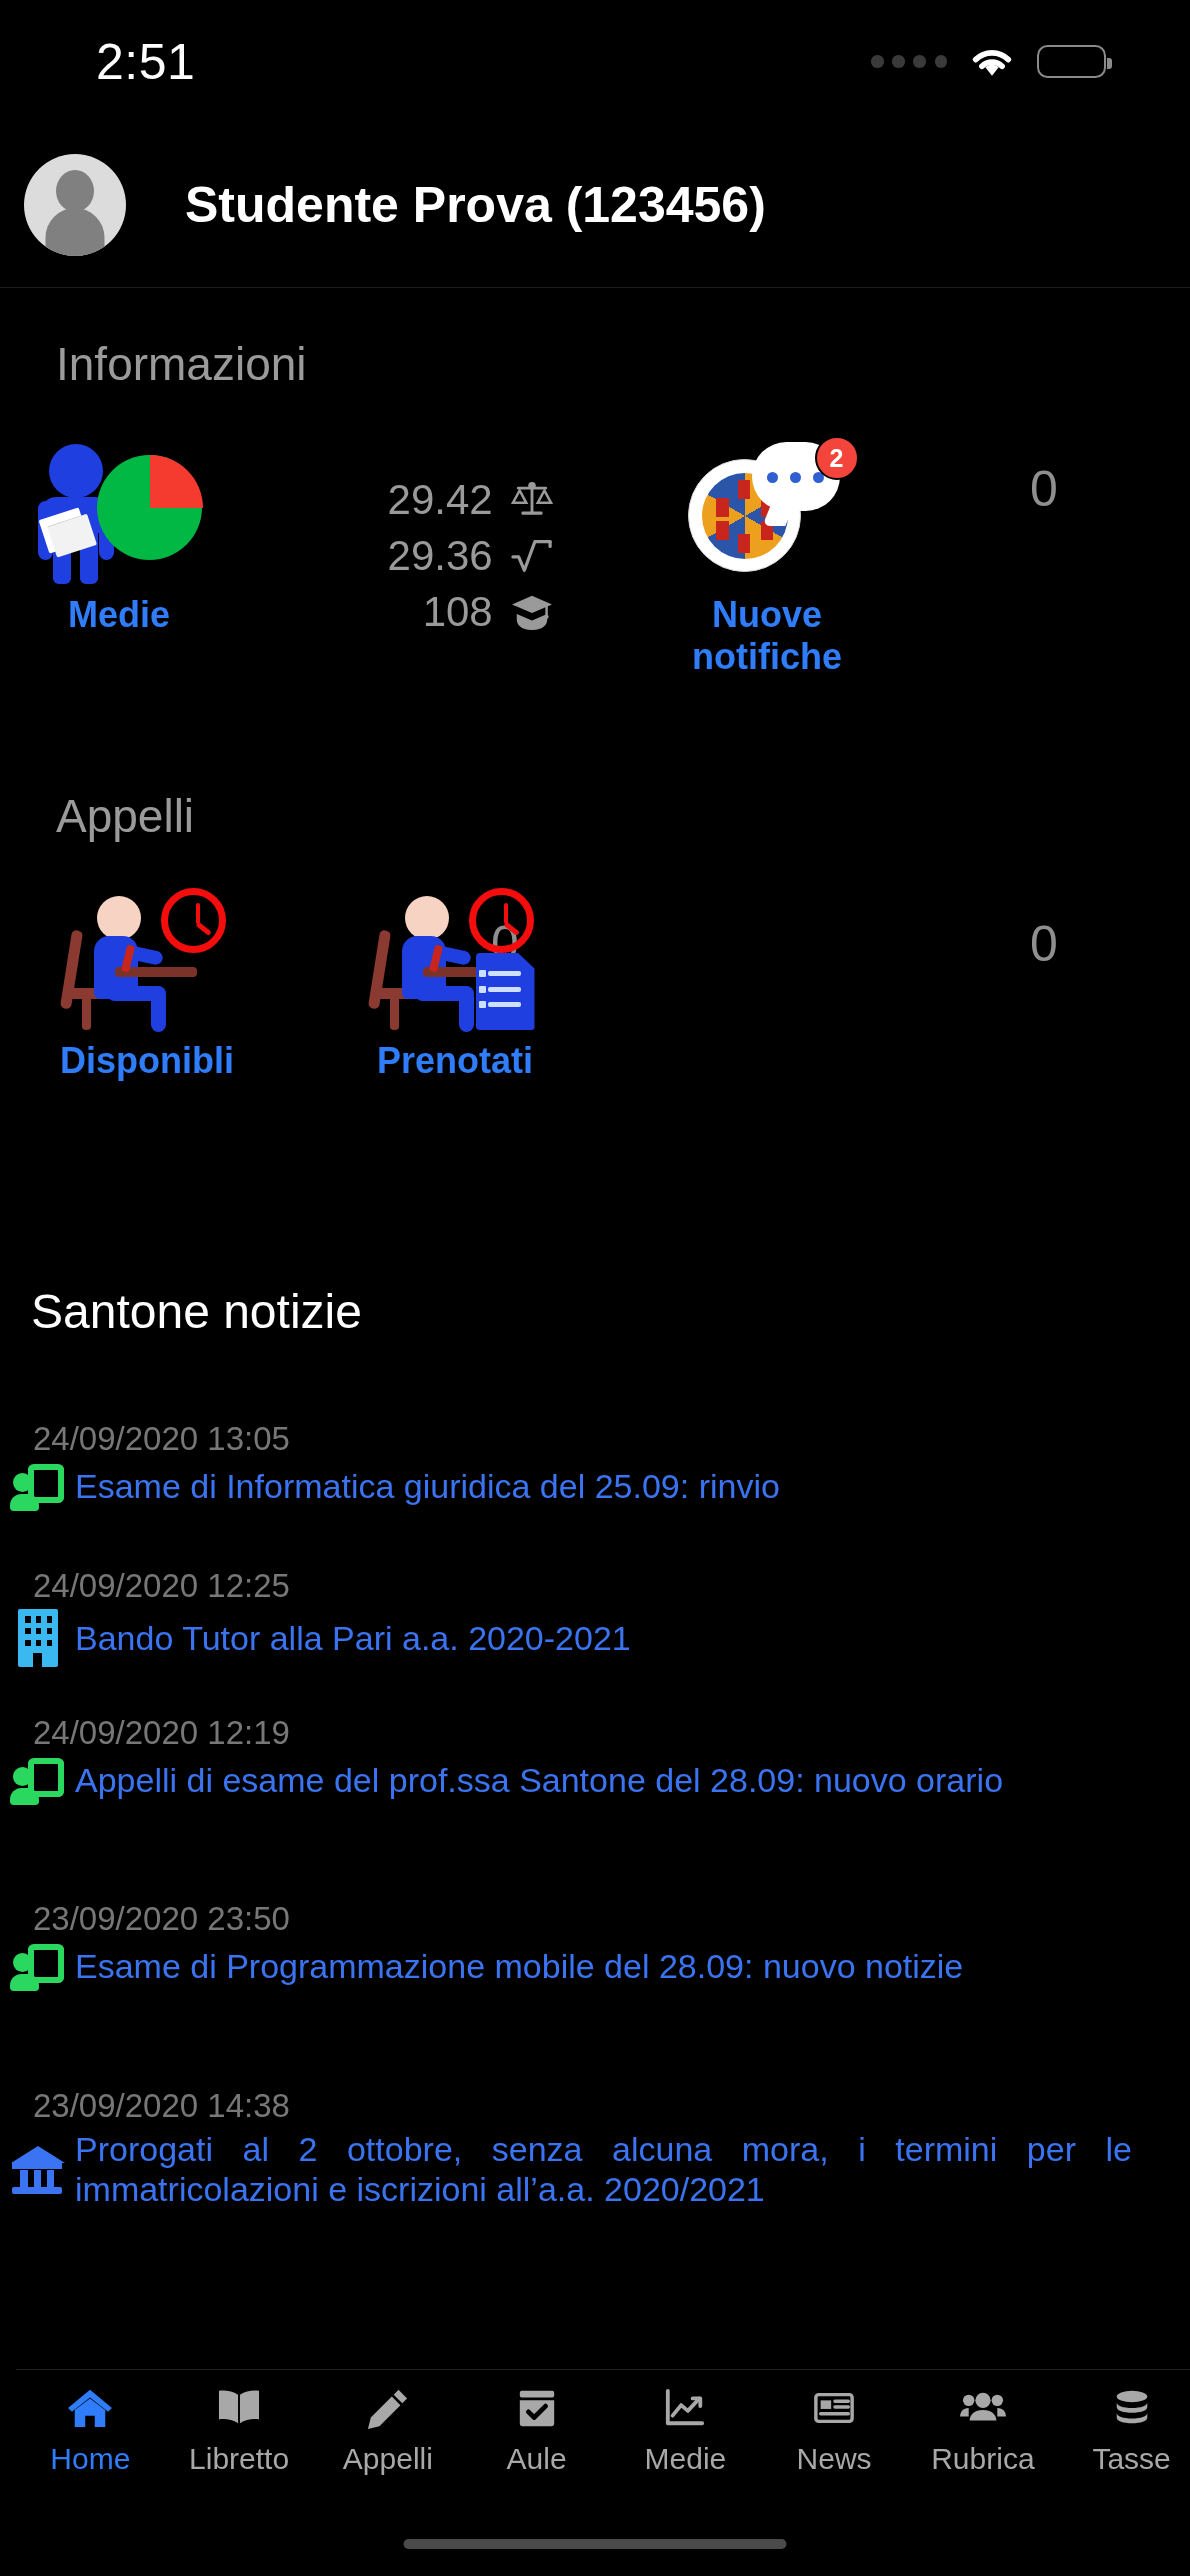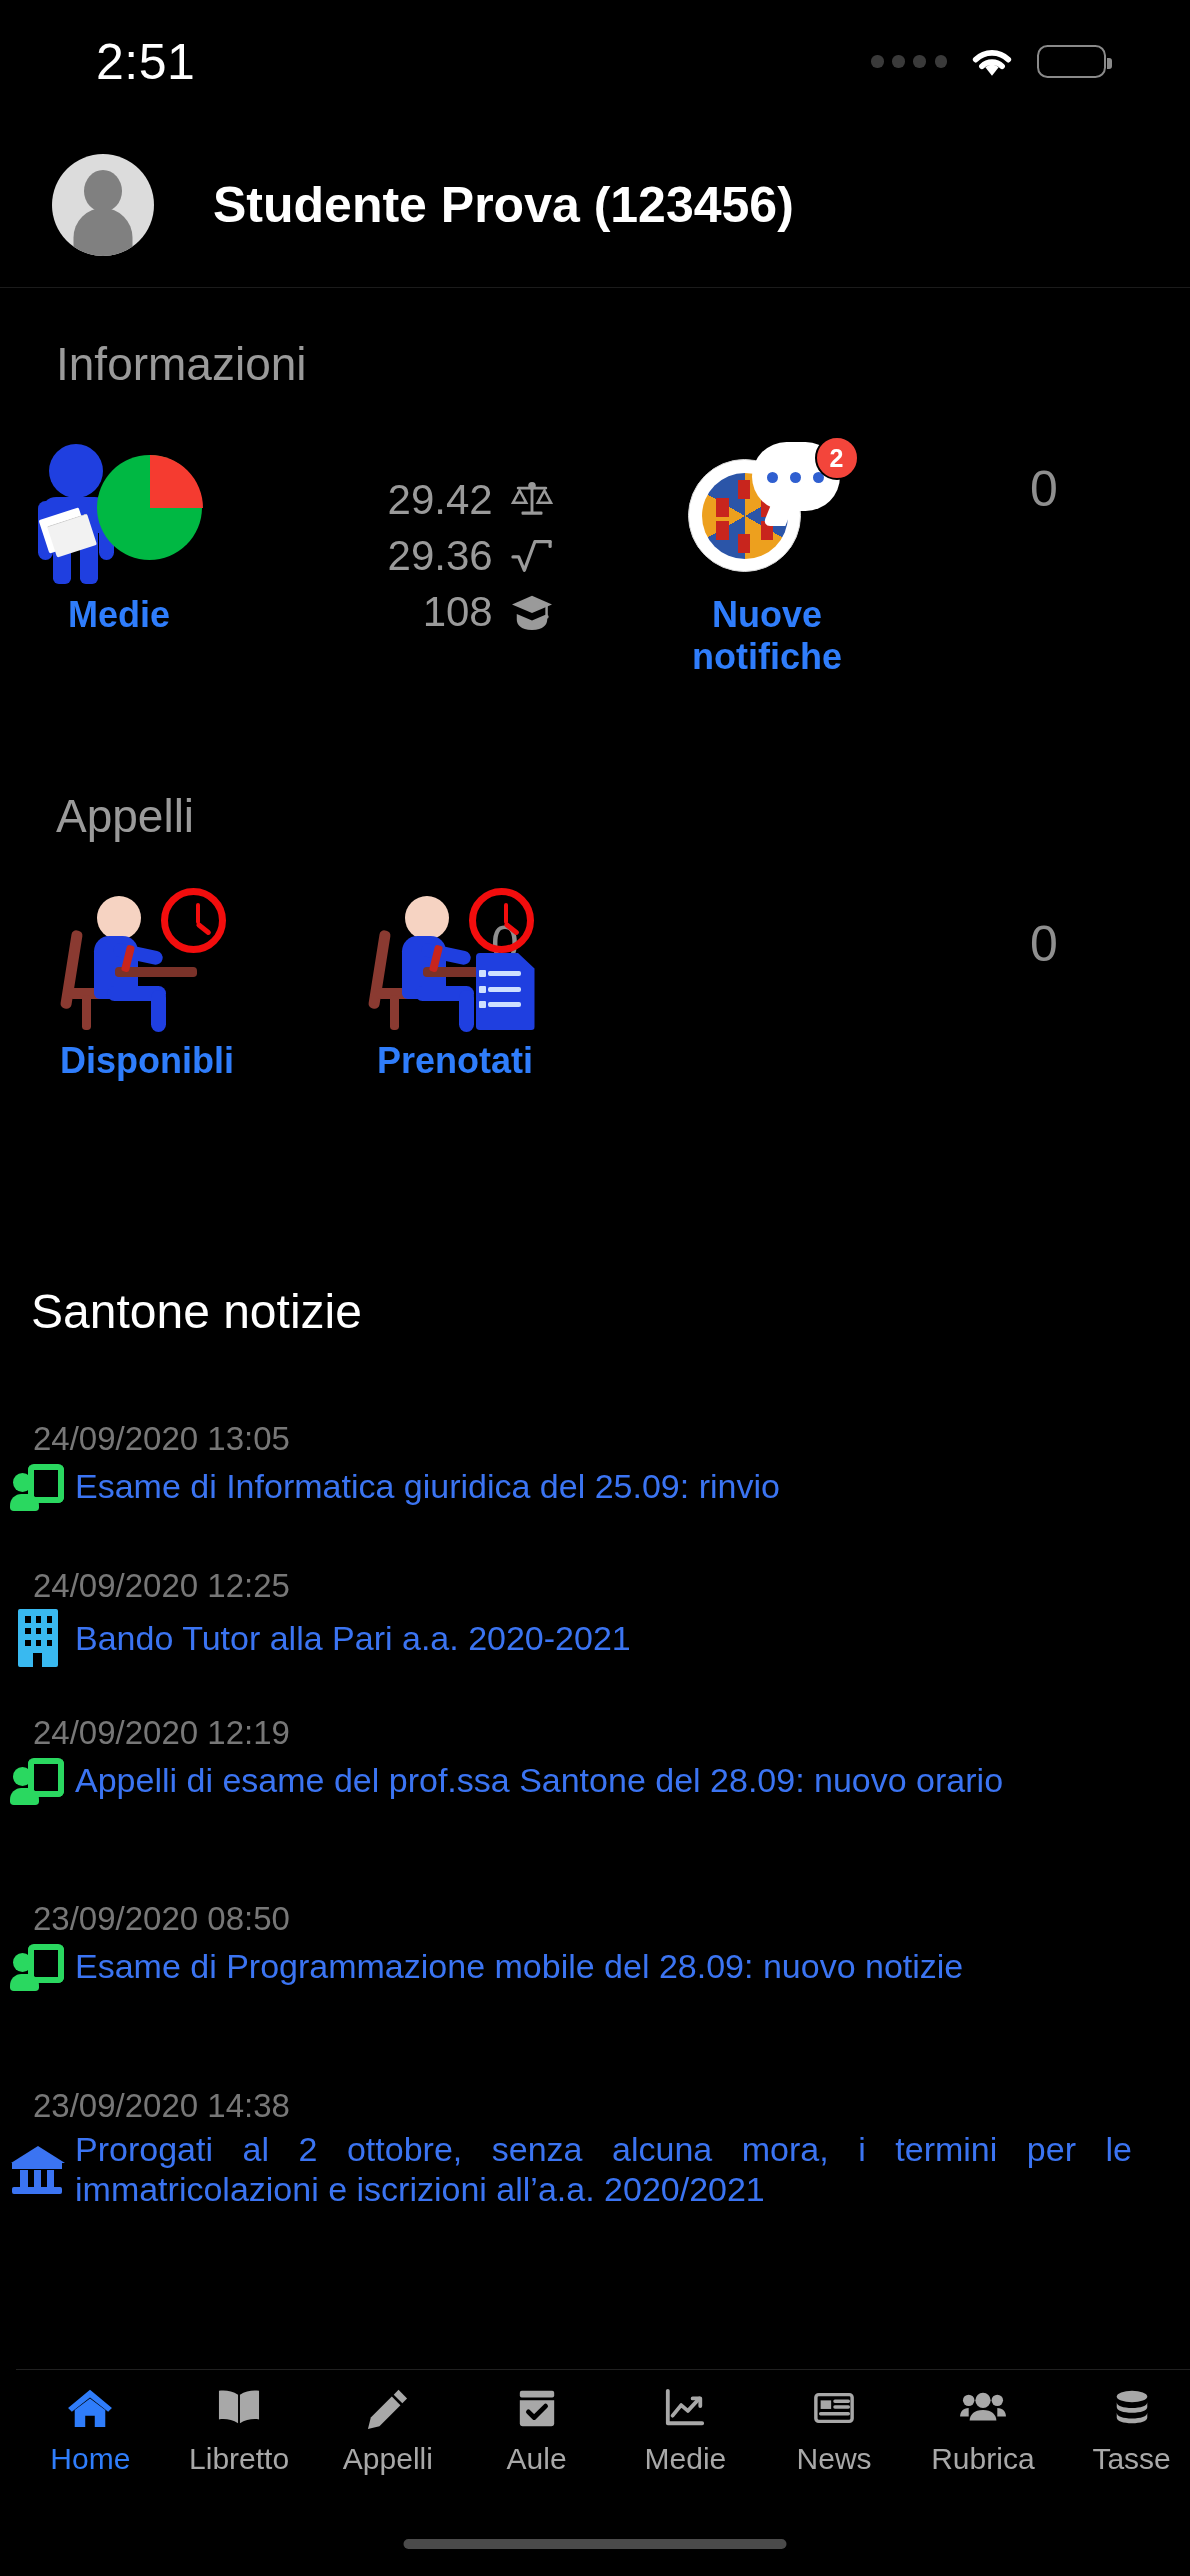--- a/index.html
+++ b/index.html
@@ -25,21 +25,20 @@
   .sb-batt{ width:69px; height:33px; border:2.9px solid #8a8a8a; border-radius:10.5px; position:relative; padding:2.9px; }
   .sb-batt::after{ content:""; position:absolute; right:-7.7px; top:10.5px; width:4.8px; height:11.5px;
                    background:#8a8a8a; border-radius:0 2.9px 2.9px 0; }
   .sb-batt-fill{ height:100%; background:#fff; border-radius:5.8px; }
 
   
   .header{
     position:absolute; top:123px; left:0; width:1190px; height:165px;
     display:flex; align-items:center;
     border-bottom:1px solid #1b1b1b;
-    padding-left:28px;
   }
   .avatar{
     width:102px; height:102px; border-radius:50%; background:#dcdcdc;
     margin-left:24px; position:relative; overflow:hidden; flex:none;
   }
   .avatar .head{ position:absolute; left:50%; top:16.3px; transform:translateX(-50%);
                  width:38px; height:42px; border-radius:50%; background:#808080; }
   .avatar .body{ position:absolute; left:50%; top:54px; transform:translateX(-50%);
                  width:59px; height:67px; border-radius:35px 35px 0 0; background:#808080; }
   .header-title{ color:#fff; font-size:50px; font-weight:bold; margin-left:59px; }
@@ -380,21 +379,21 @@
           <i class="bd2"></i>
           <i class="hd"></i>
           <i class="bo"></i>
         </span>
     </span>
     <span class="news-txt" style="padding-right:58px">Appelli di esame del prof.ssa Santone del 28.09: nuovo orario</span>
   </div>
 </div>
 
 <div class="news-item" style="top:1900px">
-  <div class="news-date">23/09/2020 08:50</div>
+  <div class="news-date">23/09/2020 23:50</div>
   <div class="news-row">
     <span class="news-ico">
       <span class="ico-teach">
           <i class="bd"></i>
           <i class="bd2"></i>
           <i class="hd"></i>
           <i class="bo"></i>
         </span>
     </span>
     <span class="news-txt" style="padding-right:58px">Esame di Programmazione mobile del 28.09: nuovo notizie</span>

